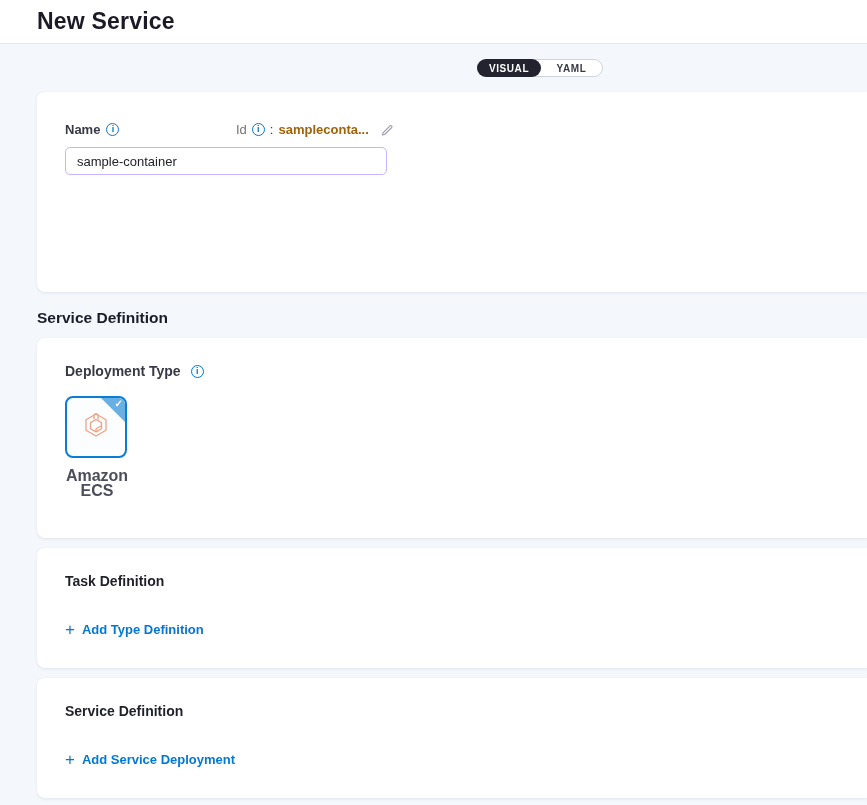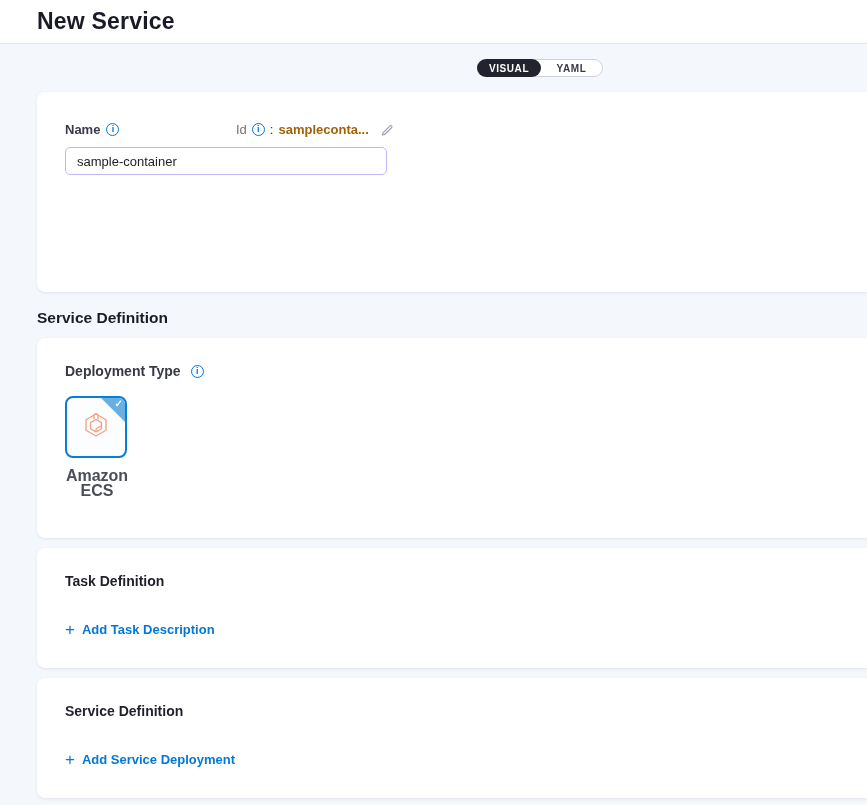--- a/index.html
+++ b/index.html
@@ -186,21 +186,21 @@
   </div>
   <div class="deploy-caption">Amazon ECS</div>
 </div>
 
 <div class="section-gap"></div>
 
 <div class="card card-3">
   <div class="card-title">Task Definition</div>
   <button class="add-link">
     <span class="plus-icon">+</span>
-    <span>Add Task Description</span>
+    <span>Add Type Definition</span>
   </button>
 </div>
 
 <div class="section-gap"></div>
 
 <div class="card card-4">
   <div class="card-title">Service Definition</div>
   <button class="add-link">
     <span class="plus-icon">+</span>
     <span>Add Service Deployment</span>

